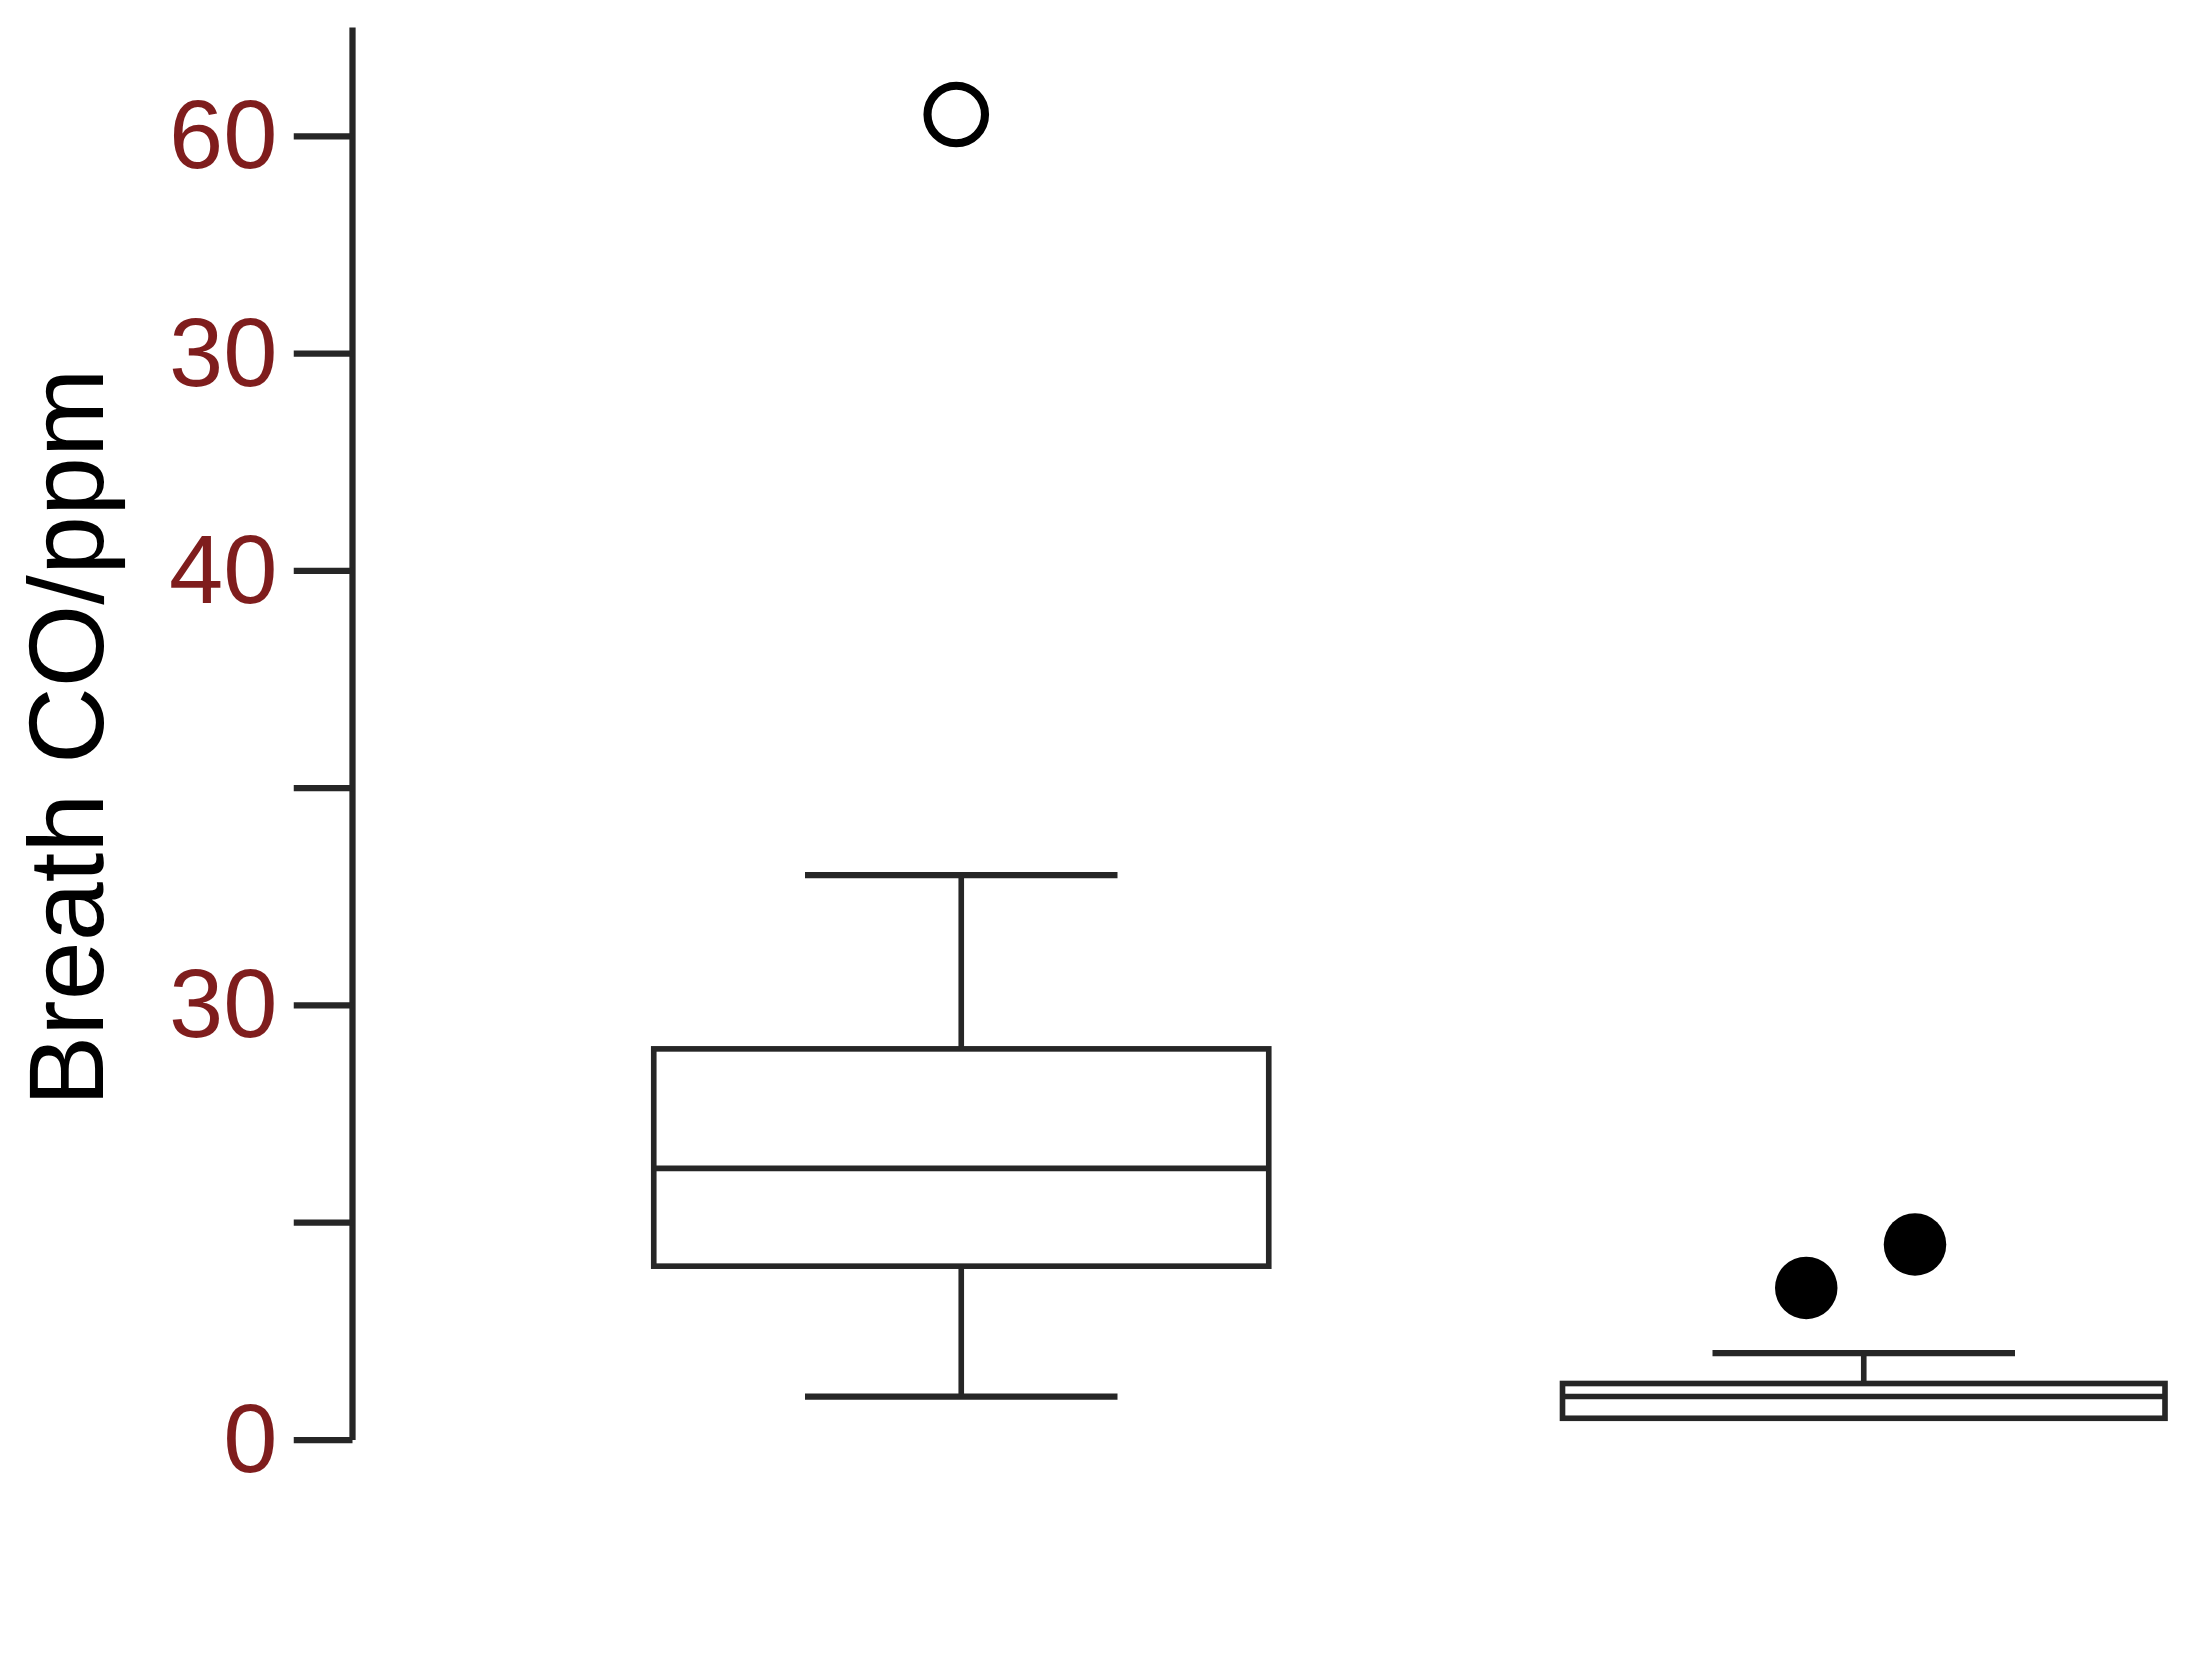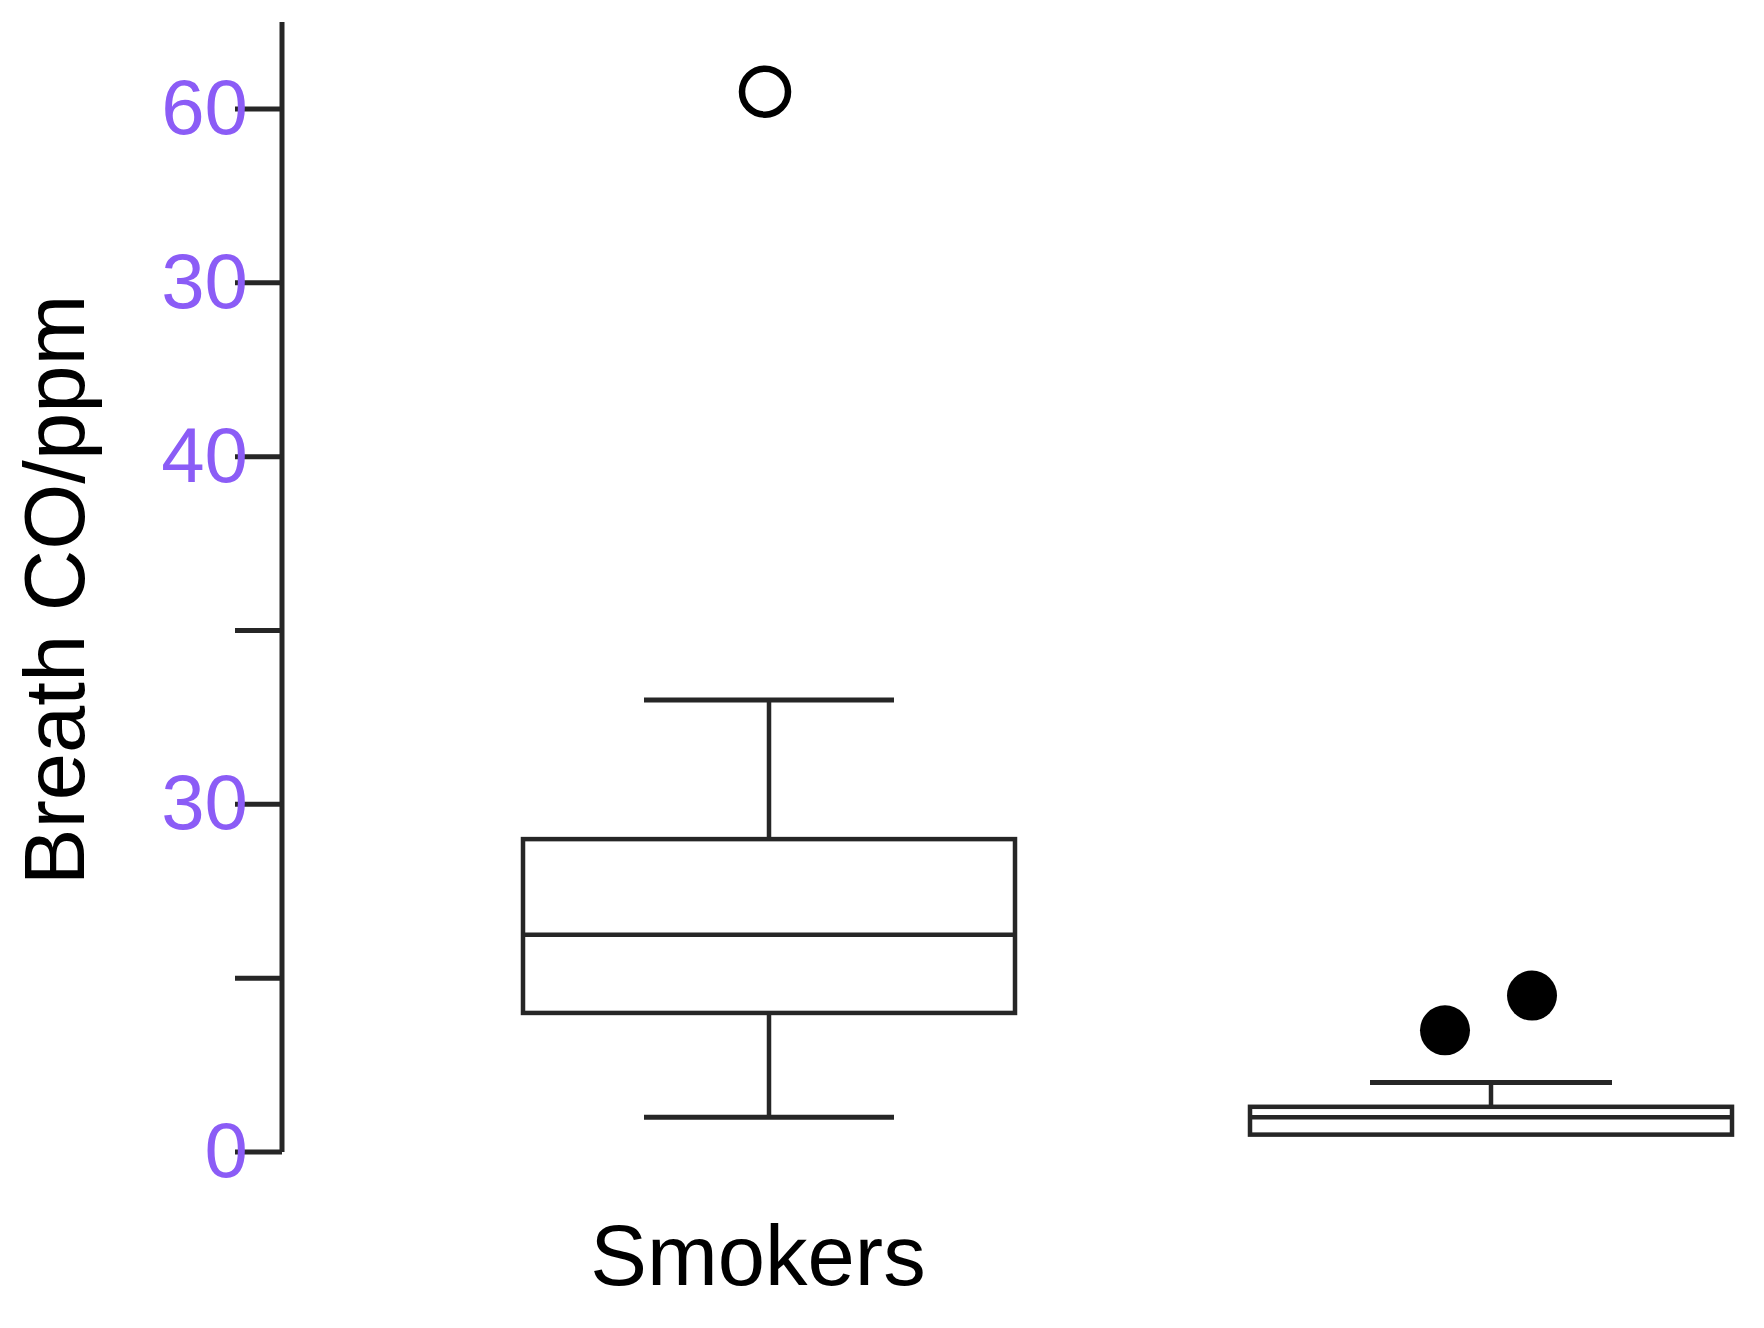--- a/index.html
+++ b/index.html
@@ -22,24 +22,23 @@
     width: 1764px;
     height: 1328px;
   }
   .ytick {
     position: absolute;
     left: 0;
     width: 222px;
     text-align: right;
     font-size: 78px;
     line-height: 1;
-    color: #8b5cf6;
+    color: #7f1d1d;
     transform: translateY(-52%);
     white-space: nowrap;
-    margin-left: 26px;
   }
   .y-axis-title {
     position: absolute;
     left: 54px;
     top: 590px;
     transform: translate(-50%, -50%) rotate(-90deg);
     font-size: 85px;
     line-height: 1;
     color: #000000;
     white-space: nowrap;
@@ -84,15 +83,14 @@
     </svg>
 
   <div class="y-axis-title">Breath CO/ppm</div>
 
   <div class="ytick" style="top: 1152px;">0</div>
   <div class="ytick" style="top: 804.34px;">30</div>
   <div class="ytick" style="top: 456.68px;">40</div>
   <div class="ytick" style="top: 282.85px;">30</div>
   <div class="ytick" style="top: 109.02px;">60</div>
 
-  <div class="cat-label" style="left: 758px;">Smokers</div>
 
 </div>
 
 </body></html>

